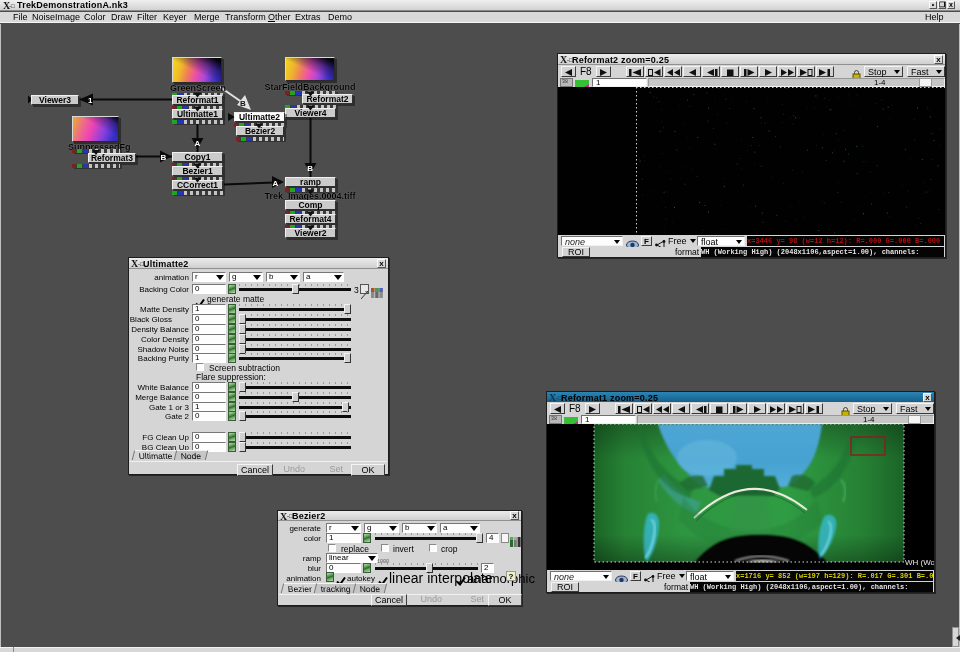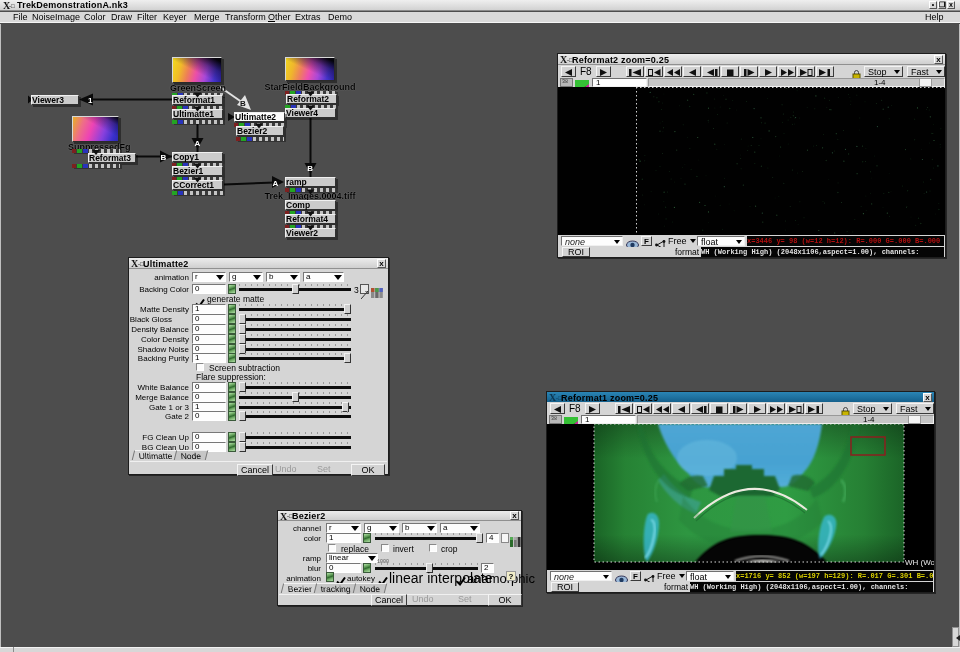--- a/index.html
+++ b/index.html
@@ -4,21 +4,21 @@
 *{margin:0;padding:0;box-sizing:border-box}
 html,body{width:960px;height:652px;overflow:hidden;background:#4d4d4d;font-family:"Liberation Sans",sans-serif}
 #titlebar{position:absolute;left:0;top:0;width:960px;height:11px;background:linear-gradient(#efefef,#d2d2d2);border-bottom:1px solid #8a8a8a}
 #titlebar .ttl{position:absolute;left:17px;top:0px;font:bold 9px/11px "Liberation Sans",sans-serif;color:#000;letter-spacing:0.2px}
 .xicon{position:absolute;top:0px;font:bold 10px/11px "Liberation Serif",serif;color:#111}
 .winbtn{position:absolute;top:1px;width:8px;height:8px;background:#d8d8d8;border:1px solid #555;border-top-color:#fff;border-left-color:#fff;font:bold 7px/6px "Liberation Sans",sans-serif;text-align:center;color:#000}
 #menubar{position:absolute;left:0;top:12px;width:960px;height:11px;background:#d9d9d9;border-bottom:1px solid #f5f5f5}
 #menubar span{position:absolute;top:0;font:9px/11px "Liberation Sans",sans-serif;color:#000}
 #desk{position:absolute;left:0;top:24px;width:960px;height:628px;background:#4d4d4d}
 
-.node{position:absolute;height:10px;background:#cbcbcb;border:1px solid #303030;border-top-color:#f0f0f0;border-left-color:#f0f0f0;box-shadow:2px 2px 0 rgba(0,0,0,0.4);font:bold 8.5px/9.5px "Liberation Sans",sans-serif;text-align:left;color:#000;white-space:nowrap}
+.node{position:absolute;height:10px;background:#cbcbcb;border:1px solid #303030;border-top-color:#f0f0f0;border-left-color:#f0f0f0;box-shadow:2px 2px 0 rgba(0,0,0,0.4);font:bold 8.5px/9.5px "Liberation Sans",sans-serif;text-align:center;color:#000;white-space:nowrap}
 .node.sel{background:#fdfdfd}
 .chips{position:absolute;height:4px;background:#3a3a3a;display:flex;gap:1px;padding-left:0px;align-items:center;box-shadow:2px 1px 0 rgba(0,0,0,0.35)}
 .chips i{display:block;height:4px}
 .cr{width:4px;background:#7d2020}
 .cg{width:5px;background:#23a423}
 .cb{width:5px;background:#2833bb}
 .cticks{flex:1;height:2px;background:repeating-linear-gradient(to right,#c4c4c4 0 3px,rgba(0,0,0,0) 3px 6px)}
 .thumb{position:absolute;border:1px solid #d8d8d8;border-right-color:#2a2a2a;border-bottom-color:#2a2a2a;box-shadow:2px 2px 0 rgba(0,0,0,0.4)}
 .grad1{background:linear-gradient(to bottom left,rgba(0,0,0,0.95) 8%,rgba(20,10,60,0.5) 30%,rgba(0,0,0,0) 55%),linear-gradient(105deg,#f2da1e 0%,#f0bc28 18%,#ee7f56 34%,#ec4fa6 50%,#a948d8 68%,#4634cc 86%,#2d24aa 100%)}
 .grad2{background:linear-gradient(to bottom left,rgba(0,0,0,0.95) 8%,rgba(20,10,60,0.5) 30%,rgba(0,0,0,0) 55%),linear-gradient(105deg,#f0d620 0%,#efb62c 18%,#ee7f5e 34%,#ee4fae 50%,#a948d8 68%,#4634cc 86%,#2d24aa 100%)}
@@ -49,21 +49,21 @@
 .fld{position:absolute;height:10px;background:#fdfdfd;border:1px solid #fff;border-top:1px solid #777;border-left:1px solid #777;font:8px/8px "Liberation Sans",sans-serif;padding-left:2px;color:#000}
 .fld .da{position:absolute;right:1px;top:2px;width:0;height:0;border:4px solid rgba(0,0,0,0);border-top:5px solid #000}
 .kfi{position:absolute;width:8px;height:10px;background:linear-gradient(160deg,#9ccf92 10%,#5d9a55 35%,#2f6b2f 50%,#68a45e 65%,#9ccf92 90%);border:1px solid #3a5a3a}
 .sld{position:absolute;height:10px}
 .sbar{position:absolute;left:0;right:0;top:4px;height:3px;background:#0c0c0c}
 .sth{position:absolute;top:0px;width:7px;height:10px;background:#d0d0d0;border:1px solid #333;border-top-color:#f2f2f2;border-left-color:#f2f2f2}
 .stk{position:absolute;left:0;right:0;top:0px;height:2px;background:repeating-linear-gradient(to right,#9a9a9a 0 1px,rgba(0,0,0,0) 1px 6px)}
 .cbx{position:absolute;width:8px;height:8px;background:#fbfbfb;border:1px solid #888;border-bottom-color:#fff;border-right-color:#fff}
 .chk{position:absolute;width:10px;height:9px}
 .dbtn{position:absolute;height:12px;background:#d2d2d2;border:1px solid #3a3a3a;border-top-color:#f4f4f4;border-left-color:#f4f4f4;font:9px/11px "Liberation Sans",sans-serif;text-align:center;color:#000}
-.gbtn{position:absolute;height:12px;font:9px/11px "Liberation Sans",sans-serif;text-align:left;color:#9a9a9a}
+.gbtn{position:absolute;height:12px;font:9px/11px "Liberation Sans",sans-serif;text-align:right;color:#9a9a9a}
 .tab{position:absolute;height:10px;background:#d5d5d5;border:1px solid #777;border-bottom:none;border-top-color:#f2f2f2;font:8.5px/10px "Liberation Sans",sans-serif;padding:0 5px;color:#000;transform:skewX(-14deg)}
 .tab span{display:block;transform:skewX(18deg)}
 </style></head><body>
 <div id="titlebar">
  <span class="xicon" style="left:3px">X</span>
     <span style="position:absolute;left:9px;top:3px;font:bold 6px/6px 'Liberation Sans'">-□</span>
  <span class="ttl">TrekDemonstrationA.nk3</span>
  <span class="winbtn" style="left:929px">•</span>
  <span class="winbtn" style="left:938px">❐</span>
  <span class="winbtn" style="left:947px">x</span>
@@ -134,21 +134,21 @@
     <i class="cticks"></i>
   </div>
 <div class="thumb grad2" style="left:285px;top:57px;width:50px;height:24px"></div>
 <div class="nname" style="left:264px;top:83px;width:92px">StarFieldBackground</div>
 <div class="chips" style="left:285px;top:91px;width:51px">
     <i class="cr"></i>
     <i class="cg"></i>
     <i class="cb"></i>
     <i class="cticks"></i>
   </div>
-<div class="node" style="left:286px;top:94px;width:51px">Reformat2</div>
+<div class="node" style="left:302px;top:94px;width:51px">Reformat2</div>
 <div class="chips" style="left:285px;top:105px;width:51px">
     <i class="cg"></i>
     <i class="cb"></i>
     <i class="cticks"></i>
   </div>
 <div class="node" style="left:285px;top:108px;width:51px">Viewer4</div>
 <div class="node sel" style="left:234px;top:112px;width:51px">Ultimatte2</div>
 <div class="chips" style="left:234px;top:123px;width:51px">
     <i class="cr"></i>
     <i class="cg"></i>
@@ -963,21 +963,21 @@
  <div class="gbtn" style="left:188px;top:206px;width:26px">Set</div>
  <div class="dbtn" style="left:222px;top:206px;width:34px">OK</div>
 </div>
 <div class="win" style="left:277px;top:510px;width:245px;height:96px">
  <div class="tbar" style="height:10px">
       <span class="xicon" style="left:2px;top:0">X</span>
       <span style="position:absolute;left:9px;top:2px;font:bold 6px/6px 'Liberation Sans'">-□</span>
       <span class="ttl" style="top:0">Bezier2</span>
       <span class="clsb" style="top:0">x</span>
     </div>
- <div class="dlbl" style="right:200px;top:13px">channel</div>
+ <div class="dlbl" style="right:200px;top:13px">generate</div>
  <div class="fld" style="left:48px;top:12px;width:35px">r<span class="da"></span></div>
  <div class="fld" style="left:86px;top:12px;width:35px">g<span class="da"></span></div>
  <div class="fld" style="left:124px;top:12px;width:35px">b<span class="da"></span></div>
  <div class="fld" style="left:162px;top:12px;width:40px">a<span class="da"></span></div>
  <div class="dlbl" style="right:200px;top:23px">color</div>
  <div class="fld" style="left:48px;top:22px;width:35px">1</div>
  <div class="kfi" style="left:85px;top:22px"></div>
  <div class="sld" style="left:97px;top:22px;width:108px">
       <i class="stk"></i>
       <i class="sbar"></i>

